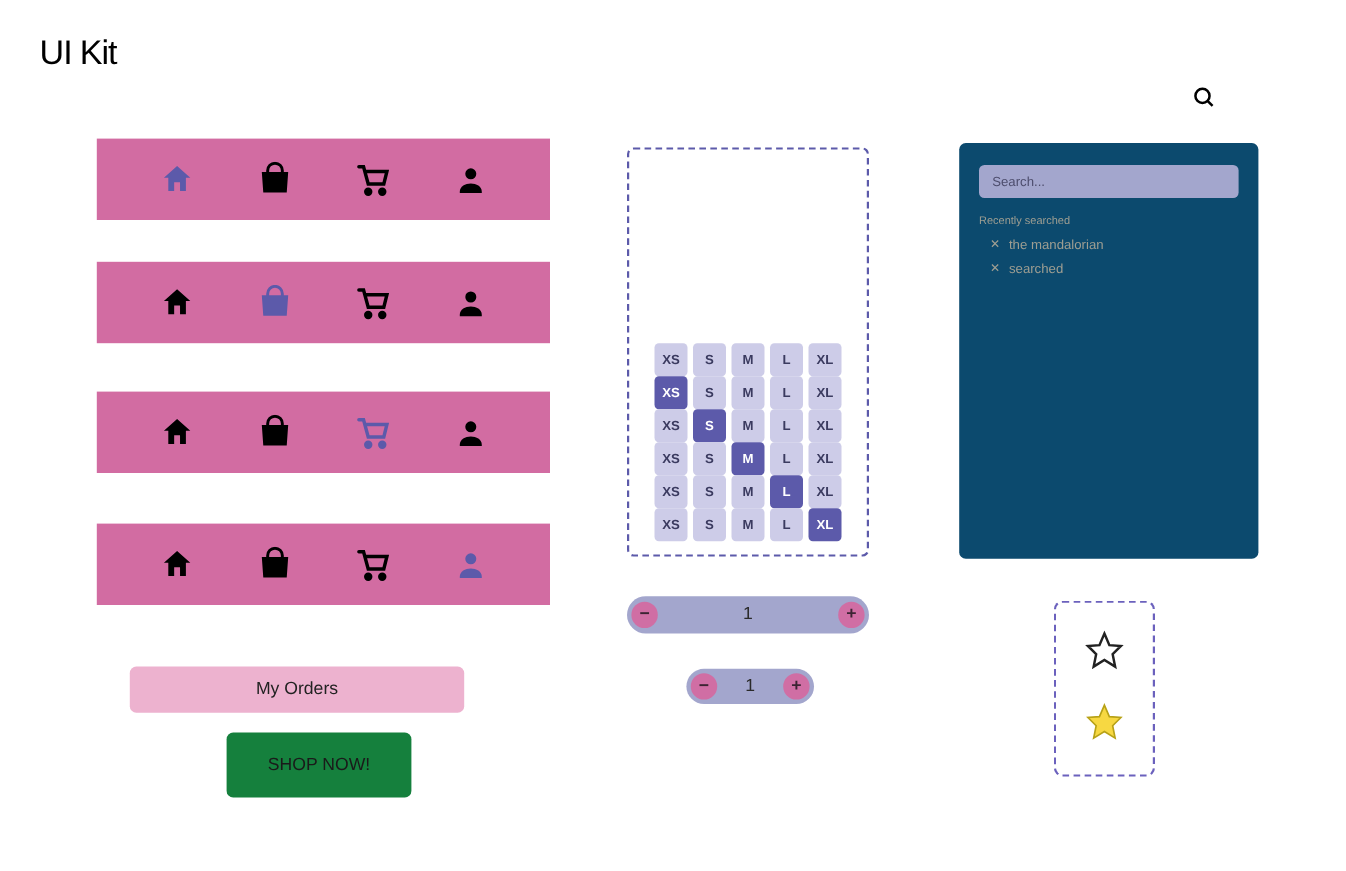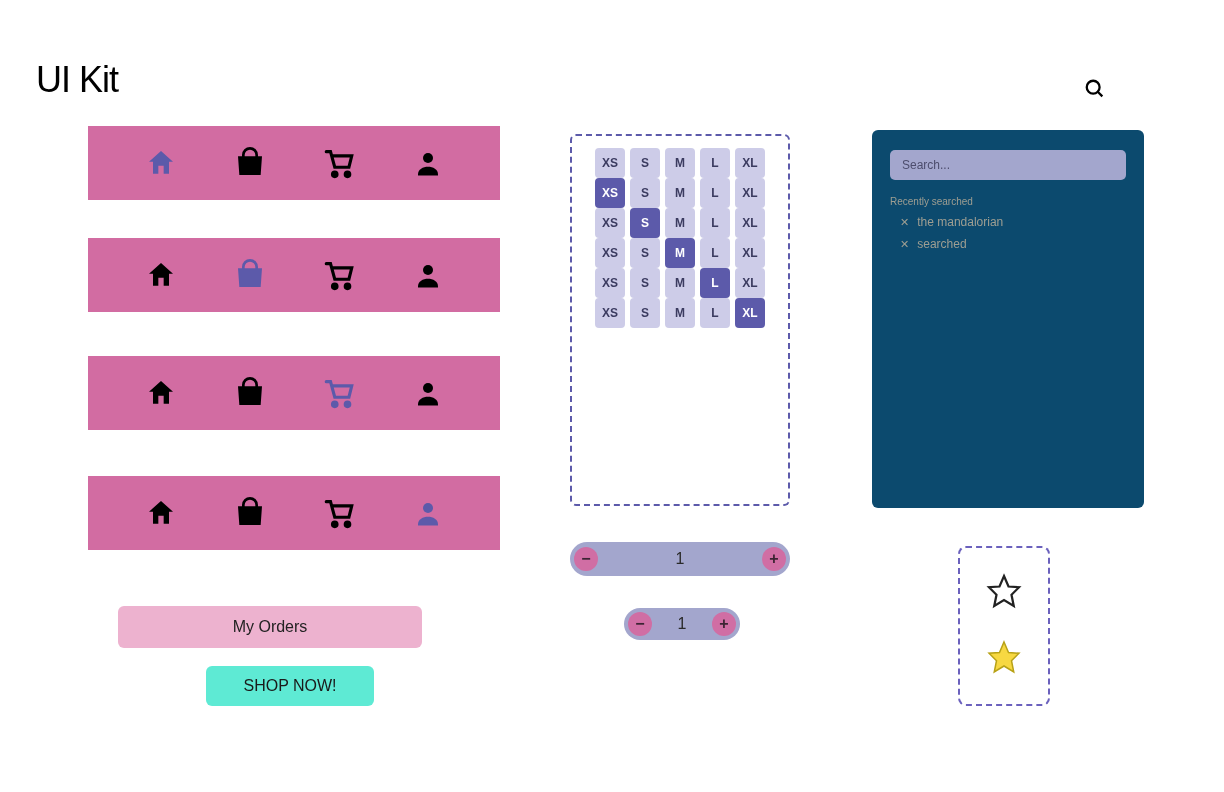--- a/index.html
+++ b/index.html
@@ -10,25 +10,24 @@
       height: 792px;
       position: relative;
       overflow: hidden;
     }
 
     
     .page-title {
       position: absolute;
       left: 36px;
       top: 30px;
-      font-size: 36px;
+      font-size: 31px;
       font-weight: 300;
       letter-spacing: -1px;
       color: #000;
-      margin-top: 29px;
     }
 
     
     .search-top-icon {
       position: absolute;
       right: 118px;
       top: 78px;
       cursor: pointer;
     }
 
@@ -66,39 +65,39 @@
       top: 606px;
       width: 304px;
       height: 42px;
       background: #edb2cf;
       color: #222;
     }
     .btn-shop-now {
       left: 206px;
       top: 666px;
       width: 168px;
-      height: 40px;
-      background: #5eead4;
+      height: 59px;
+      background: #15803d;
       color: #1a1a1a;
       font-weight: 500;
     }
 
     
     .size-panel {
       position: absolute;
       left: 570px;
       top: 134px;
       width: 220px;
       height: 372px;
       border: 2px dashed #5c5aaa;
       border-radius: 6px;
       display: flex;
       flex-direction: column;
       align-items: center;
-      justify-content: flex-start;
+      justify-content: flex-end;
       padding: 12px 0;
     }
     .size-row { display: flex; gap: 5px; }
     .size-chip {
       width: 30px;
       height: 30px;
       border-radius: 4px;
       background: #cdcce8;
       color: #3b3b60;
       font-size: 12px;

